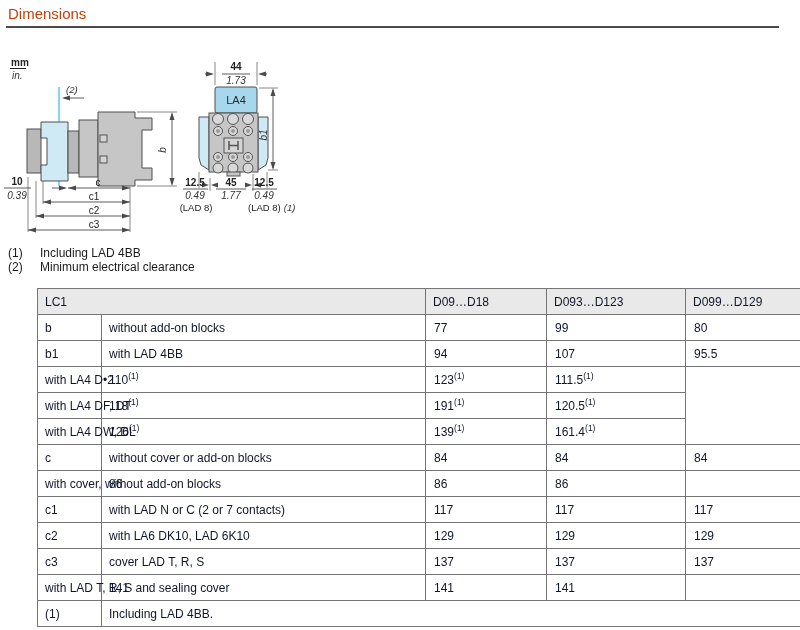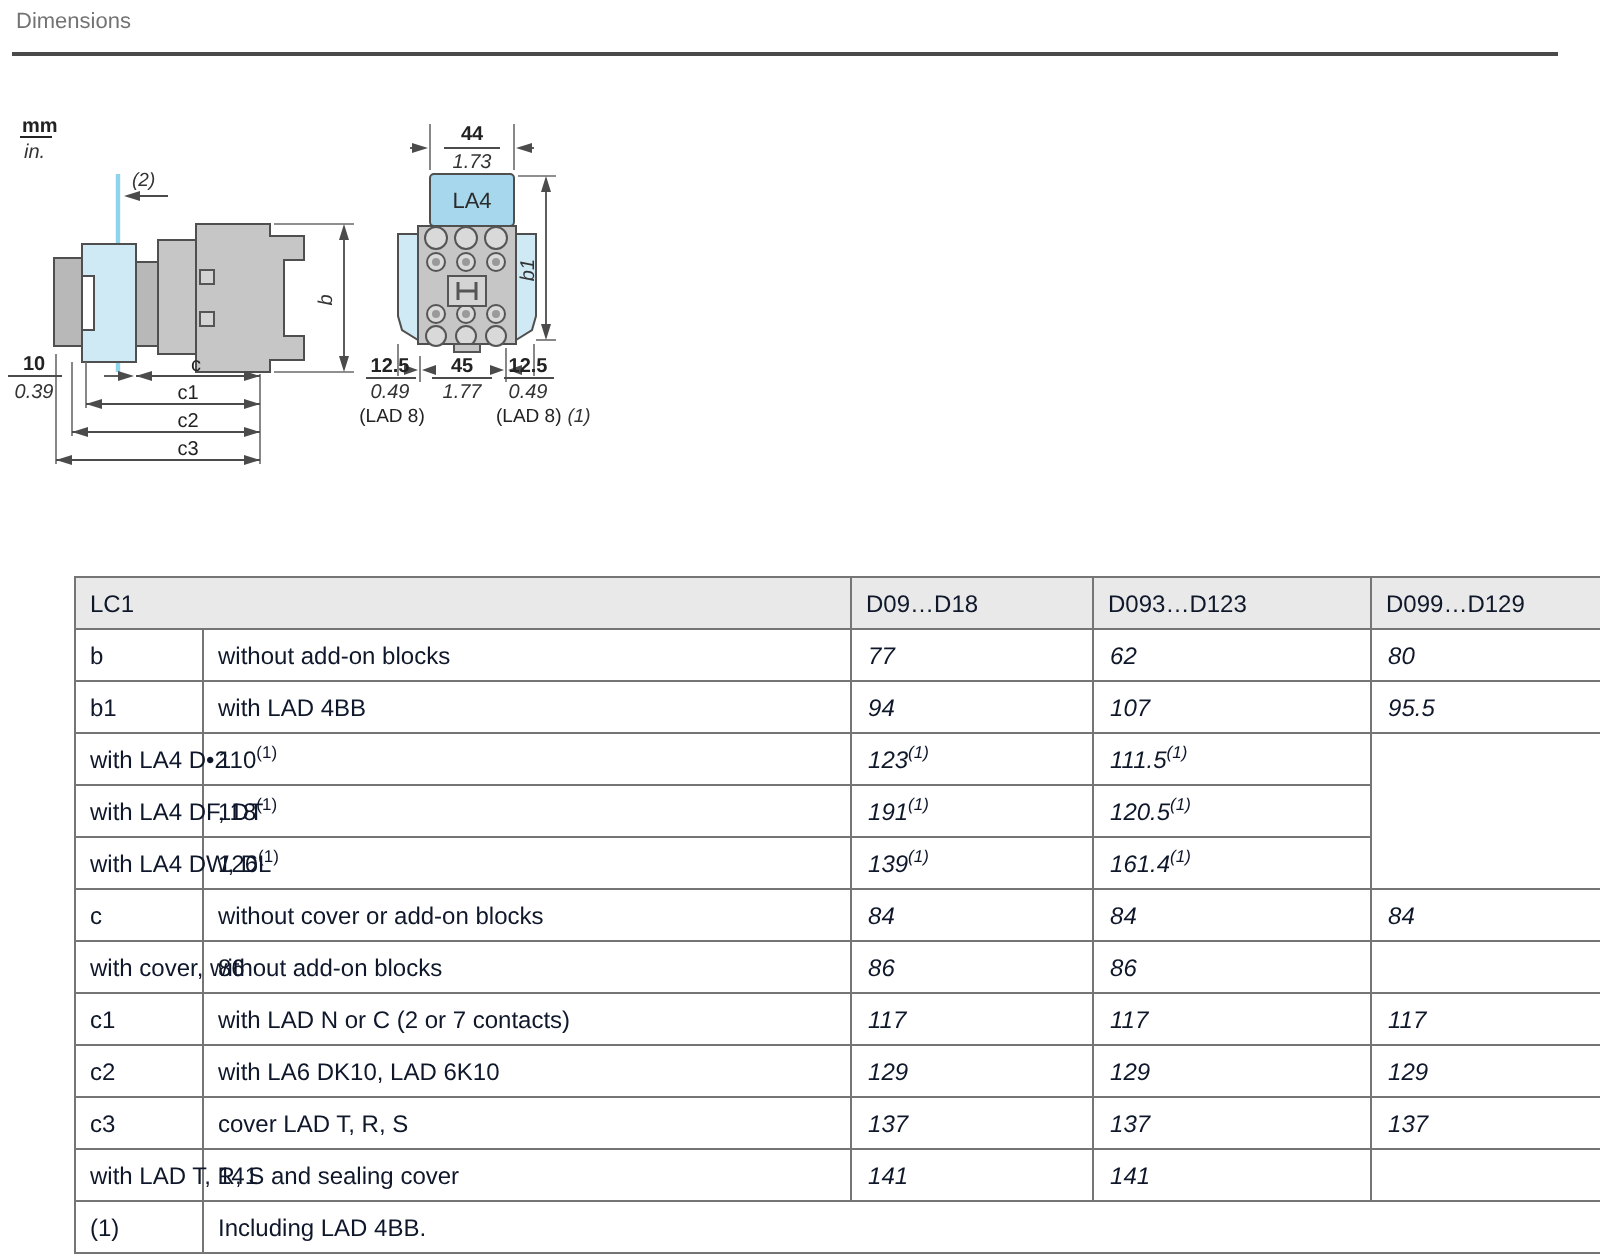--- a/index.html
+++ b/index.html
@@ -1,18 +1,18 @@
 <!DOCTYPE html>
 <html><head>
 <meta charset="utf-8">
 <style>
   html,body{margin:0;padding:0;background:#ffffff;}
   .page{position:relative;width:800px;height:630px;background:#fff;overflow:hidden;
         font-family:"Liberation Sans",sans-serif;color:#1a1a1a;}
-  .title{position:absolute;left:8px;top:5px;font-size:11px;font-weight:400;color:#737373;}
+  .title{position:absolute;left:8px;top:5px;font-size:15px;font-weight:400;color:#c2410c;}
   .rule{position:absolute;left:6px;top:26px;width:773px;border-top:2px solid #4a4a4a;}
   .drawing{position:absolute;left:0;top:45px;}
   svg{font-family:"Liberation Sans",sans-serif;}
   .dim{stroke:#4b4b4b;stroke-width:0.9;fill:none;}
   .wit{stroke:#6a6a6a;stroke-width:0.8;fill:none;}
   .ah{fill:#4b4b4b;stroke:none;}
   .out{stroke:#4f4f4f;stroke-width:1;}
   .gray{fill:#c6c6c6;}
   .gray2{fill:#b8b8b8;}
   .blue{fill:#cfe9f5;}
@@ -23,21 +23,21 @@
   .dnote{font-size:9.5px;fill:#222;}
   .dref{font-size:9.5px;font-style:italic;fill:#333;}
   .mid{text-anchor:middle;}
   .footnotes{position:absolute;left:8px;top:246px;font-size:12px;line-height:14px;}
   .footnotes .ref{display:inline-block;width:32px;}
   table.dims{position:absolute;left:5px;top:288px;width:789px;border-collapse:collapse;
              table-layout:fixed;font-size:12px;color:#0f172a;margin-left:32px;}
   table.dims th,table.dims td{border:1px solid #757575;height:25px;padding:0 0 0 7px;
              text-align:left;vertical-align:middle;font-weight:400;white-space:nowrap;}
   table.dims th{background:#e9e9e9;}
-  table.dims td.val{padding-left:8px;font-style:italic;}
+  table.dims td.val{padding-left:8px;}
   sup{font-size:8.5px;line-height:0;}
 </style>
 </head>
 <body>
 
 <div class="page">
 
   <div class="title">Dimensions</div>
   <div class="rule"></div>
 
@@ -168,20 +168,28 @@
       <line class="dim" x1="216" y1="189" x2="246" y2="189"></line>
       <text class="din mid" x="231" y="199">1.77</text>
 
       <text class="dnum mid" x="264" y="186">12.5</text>
       <line class="dim" x1="252" y1="189" x2="277" y2="189"></line>
       <text class="din mid" x="264" y="199">0.49</text>
       <text x="248" y="211"><tspan class="dnote">(LAD 8)</tspan><tspan class="dref" dx="3">(1)</tspan></text>
     </g>
   </svg>
 
+  <div class="footnotes">
+    <div>
+      <span class="ref">(1)</span><span>Including LAD 4BB</span>
+    </div>
+    <div>
+      <span class="ref">(2)</span><span>Minimum electrical clearance</span>
+    </div>
+  </div>
 
   <table class="dims">
     <colgroup>
       <col style="width:64px">
         <col style="width:324px">
         <col style="width:121px">
         <col style="width:139px">
         <col style="width:141px">
     </colgroup>
     <tbody>
@@ -189,21 +197,21 @@
         <th colspan="2">LC1</th>
         <th>D09…D18</th>
         <th>D093…D123</th>
         <th>D099…D129</th>
       </tr>
 
       <tr>
         <td>b</td>
         <td>without add-on blocks</td>
         <td class="val">77</td>
-        <td class="val">62</td>
+        <td class="val">99</td>
         <td class="val">80</td>
       </tr>
 
       <tr>
         <td>b1</td>
         <td>with LAD 4BB</td>
         <td class="val">94</td>
         <td class="val">107</td>
         <td class="val">95.5</td>
       </tr>

